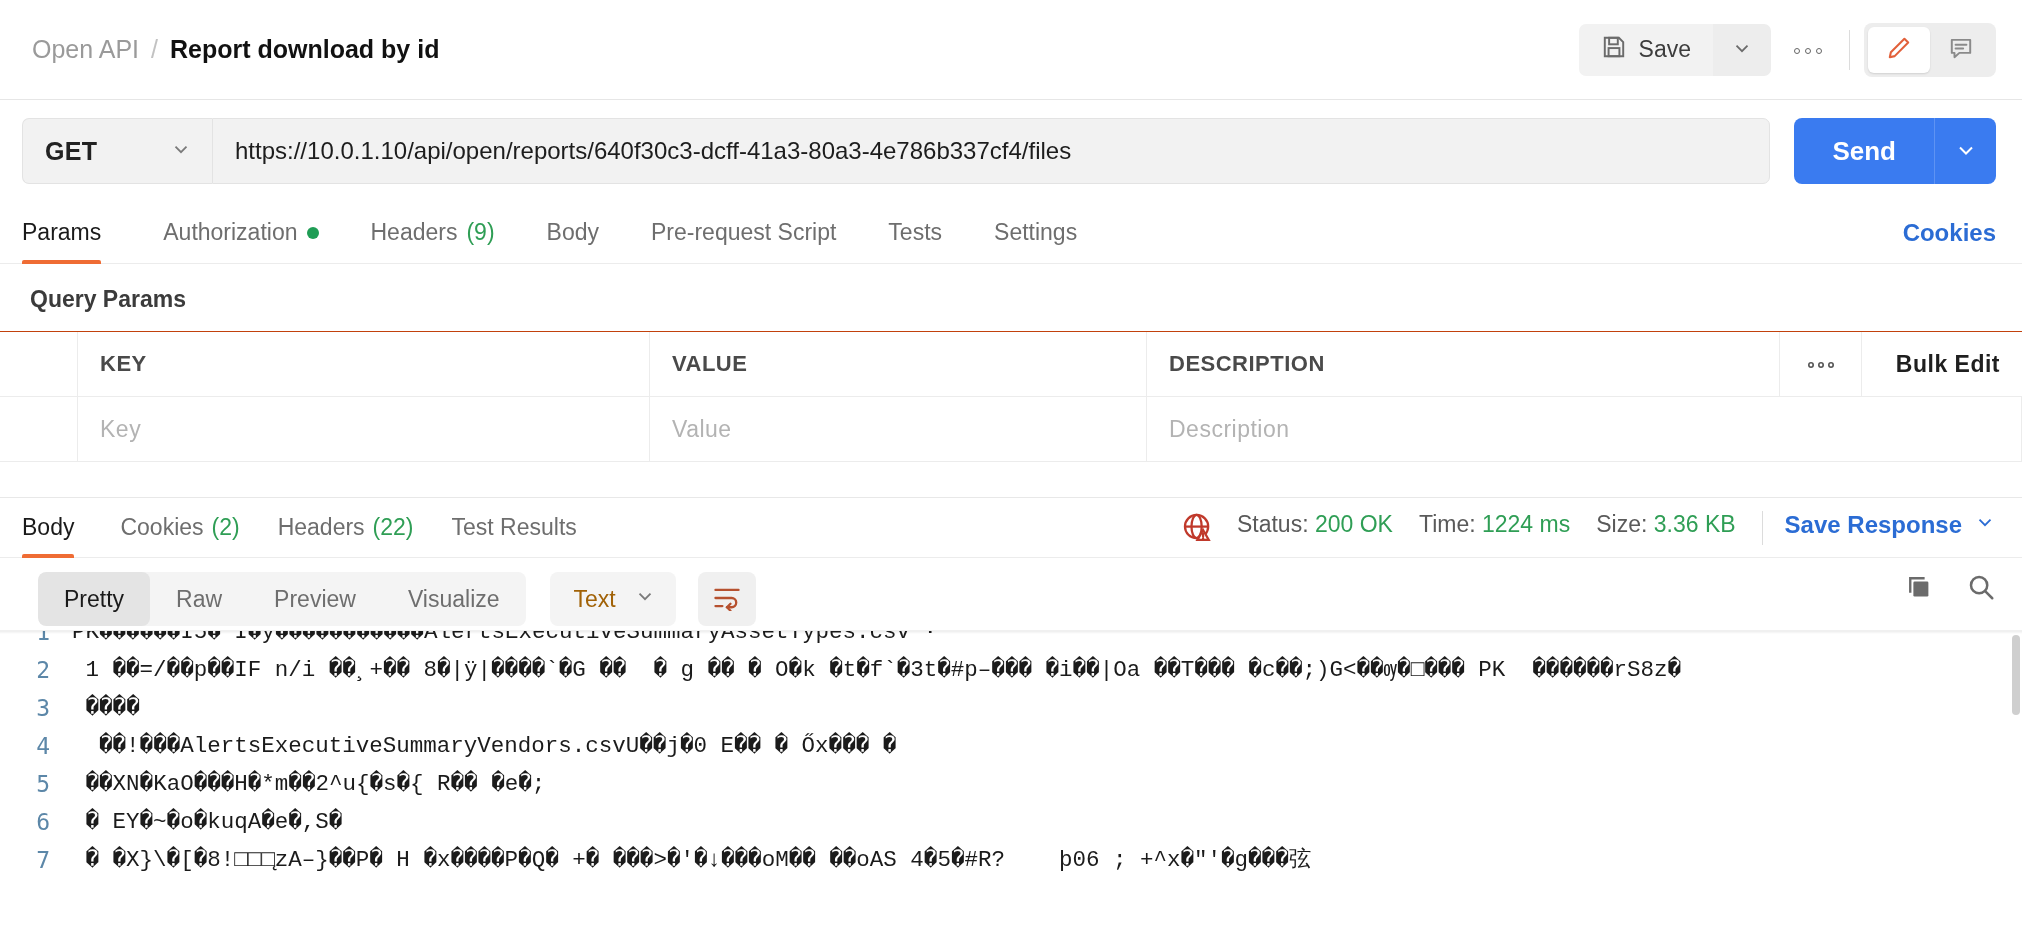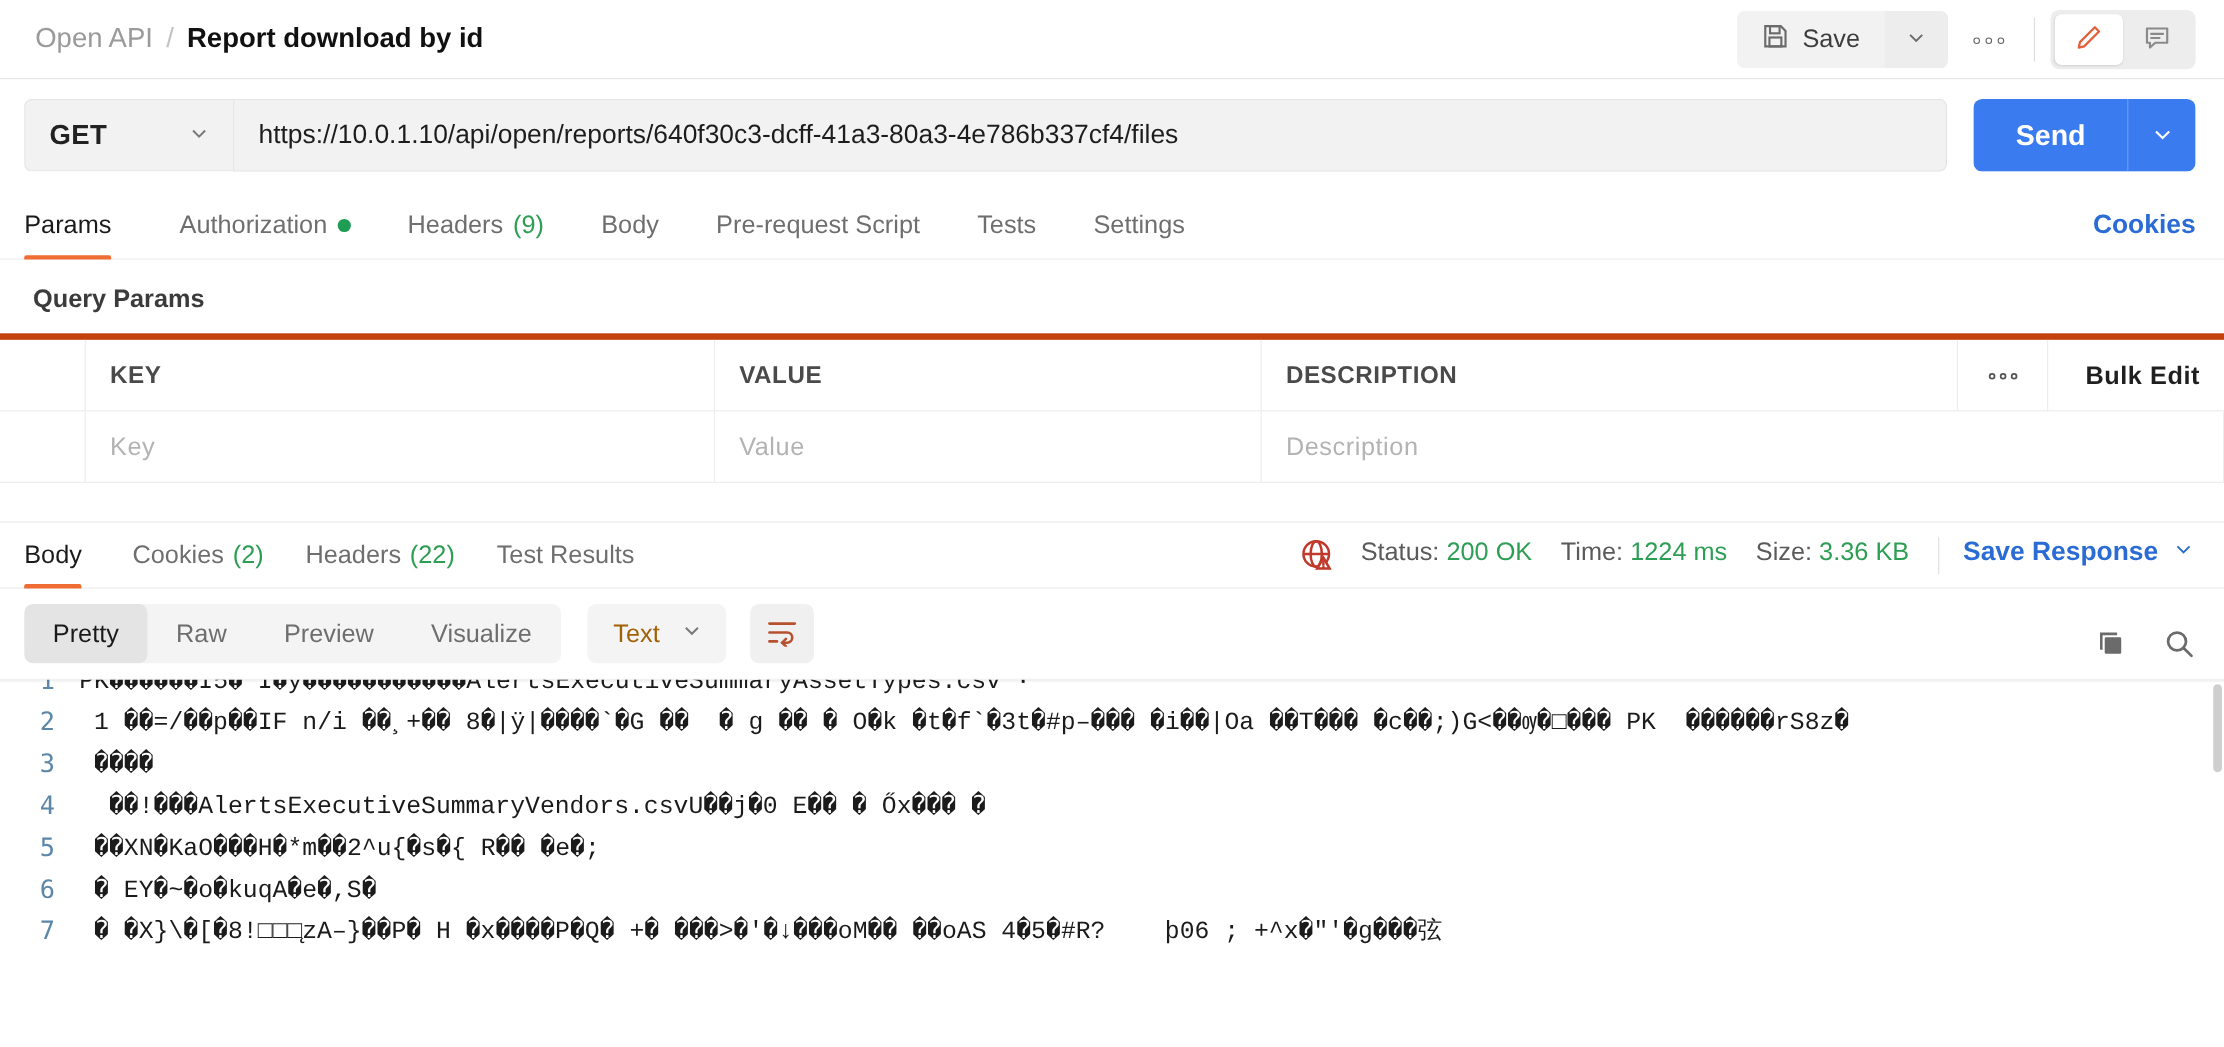--- a/index.html
+++ b/index.html
@@ -6,21 +6,21 @@
   html, body {
     width: 2022px; height: 952px;
     background: #ffffff;
     font-family: "Liberation Sans", sans-serif;
     color: #2b2b2b;
     overflow: hidden;
   }
 
   
   .header {
-    height: 72px;
+    height: 100px;
     display: flex; align-items: center;
     padding: 0 26px 0 32px;
     border-bottom: 1px solid #e6e6e6;
     justify-content: flex-end;
   }
   .breadcrumb { display: flex; align-items: baseline; font-size: 25px; }
   .bc-parent { color: #9a9a9a; font-weight: 400; }
   .bc-sep { color: #c2c2c2; margin: 0 12px; font-weight: 400; }
   .bc-current { color: #111; font-weight: 700; }
 
@@ -107,21 +107,21 @@
   .tab:first-child.active::after { right: 20px; left: 0; }
   .tab-count { color: #2f9e55; }
   .green-dot { width: 12px; height: 12px; border-radius: 50%; background: #1f9d55; display: inline-block; }
   .cookies-link {
     margin-left: auto; color: #2b6cd4; font-size: 24px;
     font-weight: 700; cursor: pointer;
   }
 
   
   .qp-title { padding: 22px 26px 18px 30px; font-size: 23px; color: #3b3b3b; font-weight: 700; }
-  .qp-table { border-top: 6px solid #c2410c; }
+  .qp-table { border-top: 1px solid #c2410c; }
   .qp-row { display: flex; align-items: stretch; }
   .qp-row.head { border-bottom: 1px solid #ececec; background: #fff; }
   .qp-row.body-row { border-bottom: 1px solid #ececec; }
   .qp-check { width: 78px; border-right: 1px solid #ececec; }
   .qp-cell {
     display: flex; align-items: center;
     height: 64px; padding: 0 22px;
     border-right: 1px solid #ececec;
     font-size: 22px; color: #4a4a4a; font-weight: 700;
     letter-spacing: .5px;
@@ -155,22 +155,22 @@
   }
   .status-area { margin-left: auto; display: flex; align-items: flex-start; gap: 0; }
   .ssl-icon { margin-right: 22px; display: flex; align-items: center; }
   .stat { font-size: 23px; color: #5a5a5a; margin-right: 26px; white-space: nowrap; }
   .stat .val { color: #2f9e55; }
   .stat-div { width: 1px; height: 34px; background: #dcdcdc; margin: 0 22px 0 0; }
   .save-resp { color: #2b6cd4; font-size: 24px; font-weight: 700; cursor: pointer; display: flex; align-items: center; gap: 12px; }
 
   
   .body-toolbar {
-    display: flex; align-items: flex-end;
-    padding: 14px 26px 14px 22px; gap: 0;
+    display: flex; align-items: flex-start;
+    padding: 14px 26px 4px 22px; gap: 0; margin-left: 16px;
   }
   .seg { display: flex; background: #f4f4f4; border-radius: 8px; overflow: hidden; }
   .seg-btn {
     border: none; background: transparent;
     height: 54px; padding: 0 26px;
     font-family: "Liberation Sans", sans-serif;
     font-size: 23px; color: #6e6e6e; cursor: pointer;
   }
   .seg-btn.active { background: #e4e4e4; color: #1a1a1a; border-radius: 8px; }
   .fmt-select {

